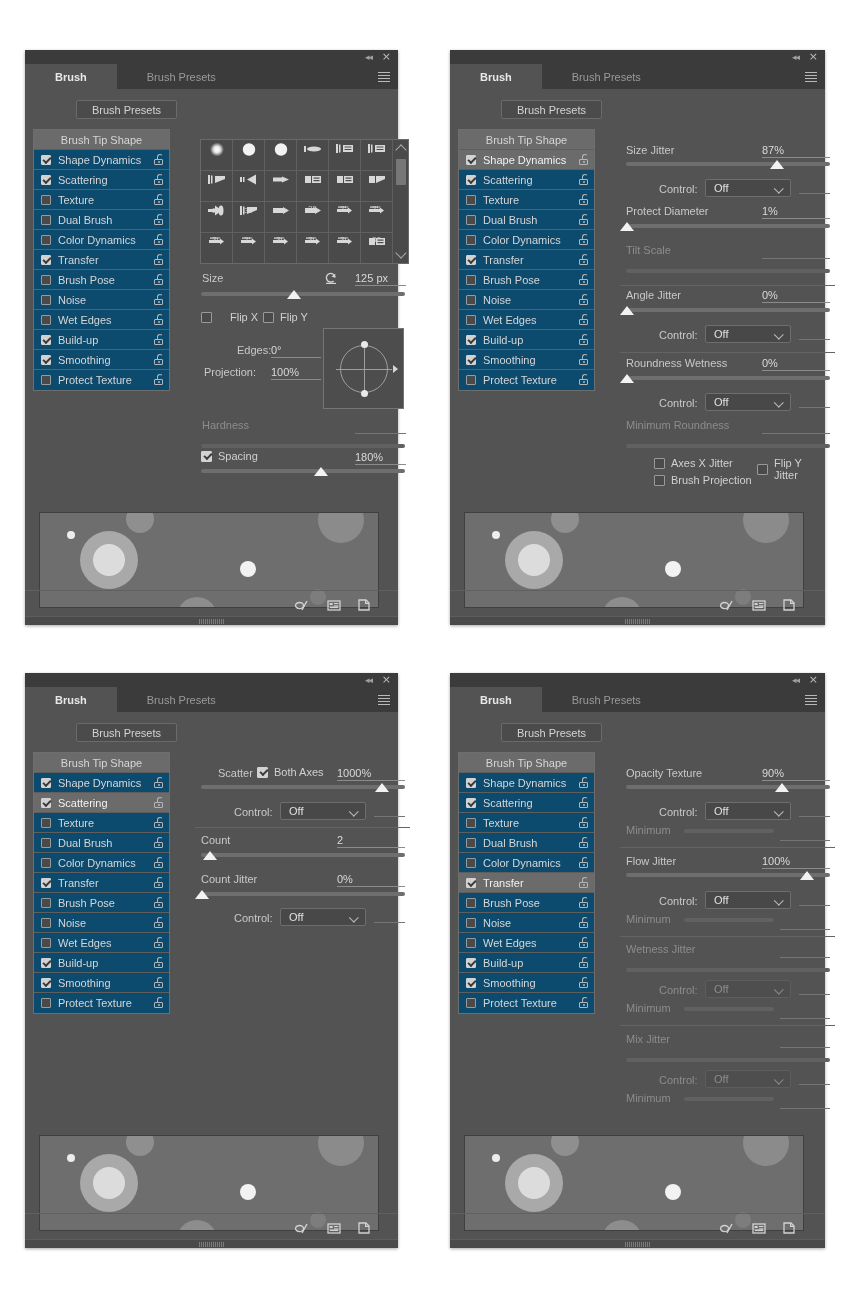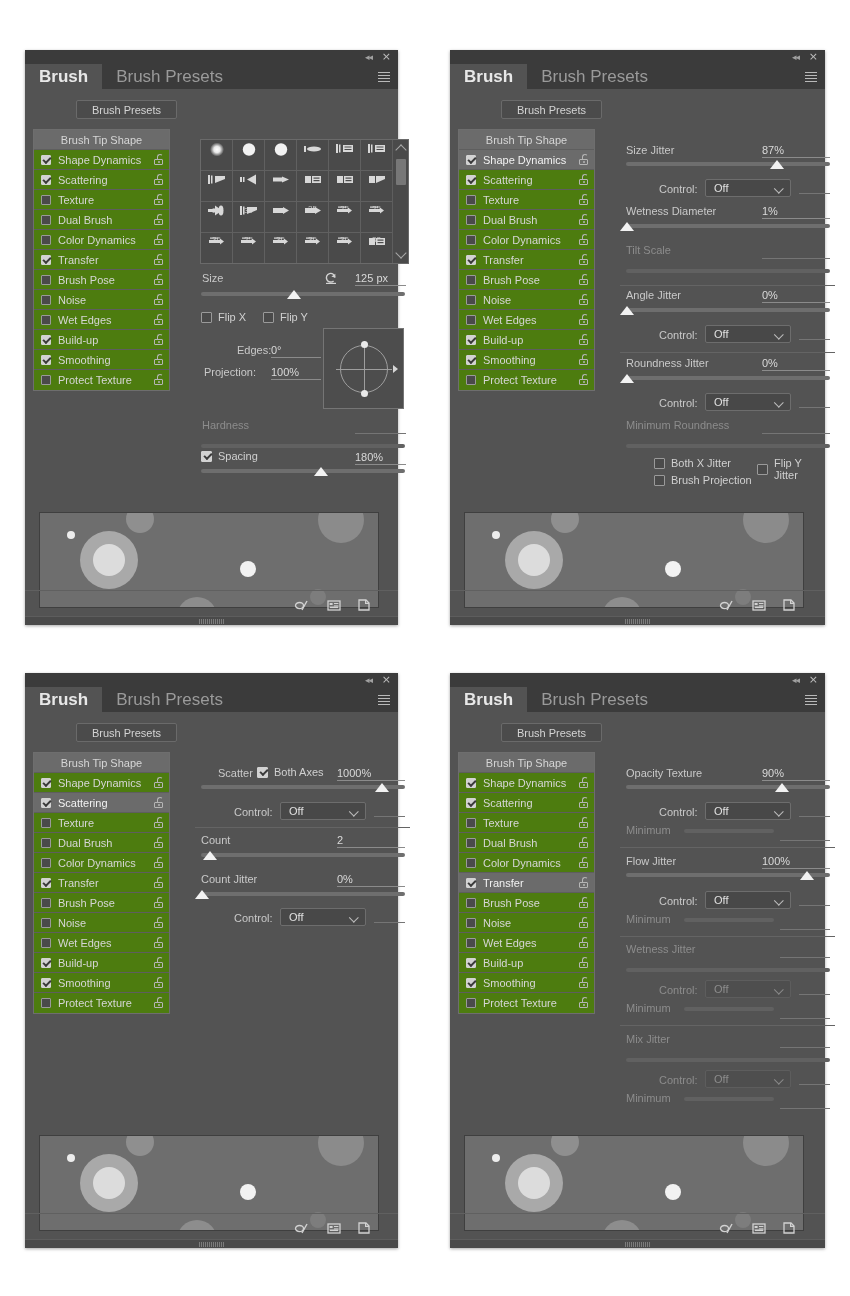--- a/index.html
+++ b/index.html
@@ -35,22 +35,22 @@
   .close-icon {
     position: absolute; right: 7px; top: 1px;
     font-size: 11px; color: #bdbdbd; line-height: 11px;
     font-family: "DejaVu Sans", sans-serif;
   }
   .tabbar {
     height: 25px; background: #3b3b3b; position: relative;
     display: flex; align-items: stretch; flex: none;
   }
   .tab {
-    padding: 0 14px; display: flex; align-items: center;
-    font-size: 17px; color: #9a9a9a; white-space: nowrap;
+    padding: 0 30px; display: flex; align-items: center;
+    font-size: 11px; color: #9a9a9a; white-space: nowrap;
   }
   .tab.active { background: #535353; color: #e8e8e8; font-weight: bold; }
   .hamburger {
     position: absolute; right: 8px; top: 8px;
     width: 12px; height: 9px;
   }
   .hamburger i {
     display: block; height: 1px; background: #b9b9b9; margin-bottom: 2px;
   }
   .panel-body { position: relative; flex: 1; }
@@ -59,21 +59,21 @@
   .presets-btn {
     position: absolute; left: 51px; top: 11px;
     width: 101px; height: 19px;
     background: #4b4b4b; border: 1px solid #6a6a6a;
     border-radius: 2px;
     color: #d4d4d4; font-size: 11px;
     display: flex; align-items: center; justify-content: center;
   }
   .optlist {
     position: absolute; left: 8px; top: 40px; width: 137px;
-    border: 1px solid #6e6e6e; background: #4d7c0f;
+    border: 1px solid #6e6e6e; background: #0c4a6e;
   }
   .opt {
     height: 20px; display: flex; align-items: center;
     padding-left: 7px; position: relative;
     border-bottom: 1px solid #5e5e5e;
   }
   .opt:last-child { border-bottom: none; }
   .opt.header {
     background: #6b6b6b; color: #e6e6e6;
     justify-content: center; padding-left: 0;
@@ -627,21 +627,21 @@
         <div class="row-label" style="left:25px; top:183px;">Size</div>
         <svg class="resetico" style="left:147px; top:182px;" viewBox="0 0 14 14">
           <path d="M11 6.5 A4.3 4.3 0 1 0 9.6 9.9" fill="none" stroke="#d2d2d2" stroke-width="1.4"></path>
           <path d="M11.4 2.8 L11.1 6.8 L7.4 5.6 Z" fill="#d2d2d2"></path>
           <line x1="2" y1="12.4" x2="12" y2="12.4" stroke="#d2d2d2" stroke-width="1.2"></line>
         </svg>
         <div class="val" style="left:178px; top:183px; width:51px;">125 px</div>
         <div class="track" style="left:24px; top:203px; width:204px;"></div>
         <div class="thumb" style="left:110px; top:201px;"></div>
 
-        <div class="chk" style="left:24px; top:222px;">
+        <div class="chk" style="left:24px; top:222px;gap:12px;">
           <span class="box"></span>
           <span>Flip X</span>
         </div>
         <div class="chk" style="left:86px; top:222px;">
           <span class="box"></span>
           <span>Flip Y</span>
         </div>
 
         <div class="row-label" style="left:60px; top:255px;">Edges:</div>
         <div class="val" style="left:94px; top:255px; width:50px;">0°</div>
@@ -829,21 +829,21 @@
         <div class="val" style="left:160px; top:55px; width:68px;">87%</div>
         <div class="track" style="left:24px; top:73px; width:204px;"></div>
         <div class="thumb" style="left:168px; top:71px;"></div>
         <div class="ctl-label" style="left:57px; top:94px;">Control:</div>
         <div class="select" style="left:103px; top:90px; width:86px;">
           <span>Off</span>
           <span class="chev"></span>
         </div>
         <div class="valline" style="left:197px; top:104px; width:31px;"></div>
 
-        <div class="row-label" style="left:24px; top:116px;">Wetness Diameter</div>
+        <div class="row-label" style="left:24px; top:116px;">Protect Diameter</div>
         <div class="val" style="left:160px; top:116px; width:68px;">1%</div>
         <div class="track" style="left:24px; top:135px; width:204px;"></div>
         <div class="thumb" style="left:18px; top:133px;"></div>
 
         <div class="row-label dim" style="left:24px; top:155px;">Tilt Scale</div>
         <div class="valline" style="left:160px; top:169px; width:68px;"></div>
         <div class="track dim" style="left:24px; top:180px; width:204px;"></div>
 
         <div class="sep" style="left:18px; top:196px; width:215px;"></div>
 
@@ -853,38 +853,38 @@
         <div class="thumb" style="left:18px; top:217px;"></div>
         <div class="ctl-label" style="left:57px; top:240px;">Control:</div>
         <div class="select" style="left:103px; top:236px; width:86px;">
           <span>Off</span>
           <span class="chev"></span>
         </div>
         <div class="valline" style="left:197px; top:250px; width:31px;"></div>
 
         <div class="sep" style="left:18px; top:263px; width:215px;"></div>
 
-        <div class="row-label" style="left:24px; top:268px;">Roundness Jitter</div>
+        <div class="row-label" style="left:24px; top:268px;">Roundness Wetness</div>
         <div class="val" style="left:160px; top:268px; width:68px;">0%</div>
         <div class="track" style="left:24px; top:287px; width:204px;"></div>
         <div class="thumb" style="left:18px; top:285px;"></div>
         <div class="ctl-label" style="left:57px; top:308px;">Control:</div>
         <div class="select" style="left:103px; top:304px; width:86px;">
           <span>Off</span>
           <span class="chev"></span>
         </div>
         <div class="valline" style="left:197px; top:318px; width:31px;"></div>
 
         <div class="row-label dim" style="left:24px; top:330px;">Minimum Roundness</div>
         <div class="valline" style="left:160px; top:344px; width:68px;"></div>
         <div class="track dim" style="left:24px; top:355px; width:204px;"></div>
 
         <div class="chk" style="left:52px; top:368px;">
           <span class="box"></span>
-          <span>Both X Jitter</span>
+          <span>Axes X Jitter</span>
         </div>
         <div class="chk" style="left:155px; top:368px;">
           <span class="box"></span>
           <span>Flip Y Jitter</span>
         </div>
         <div class="chk" style="left:52px; top:385px;">
           <span class="box"></span>
           <span>Brush Projection</span>
         </div>
       </div>

